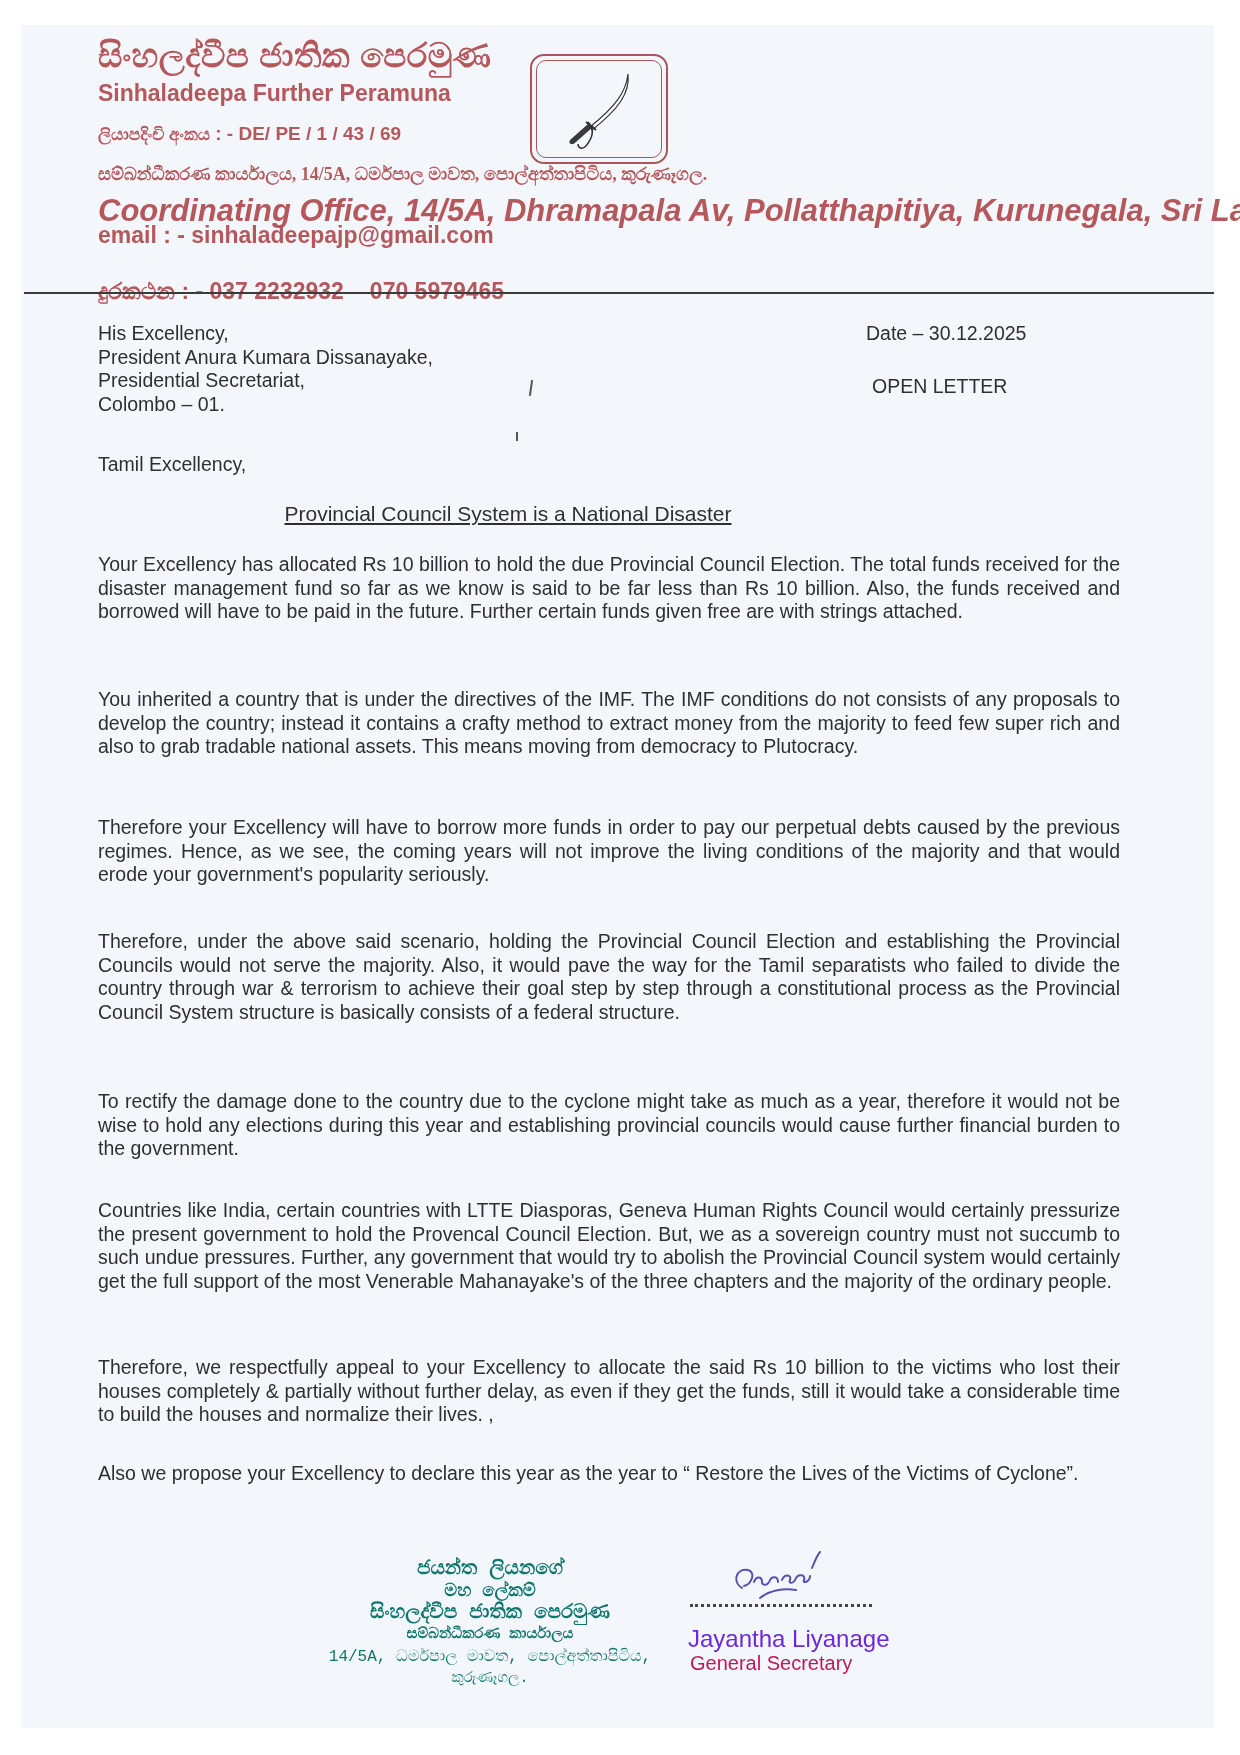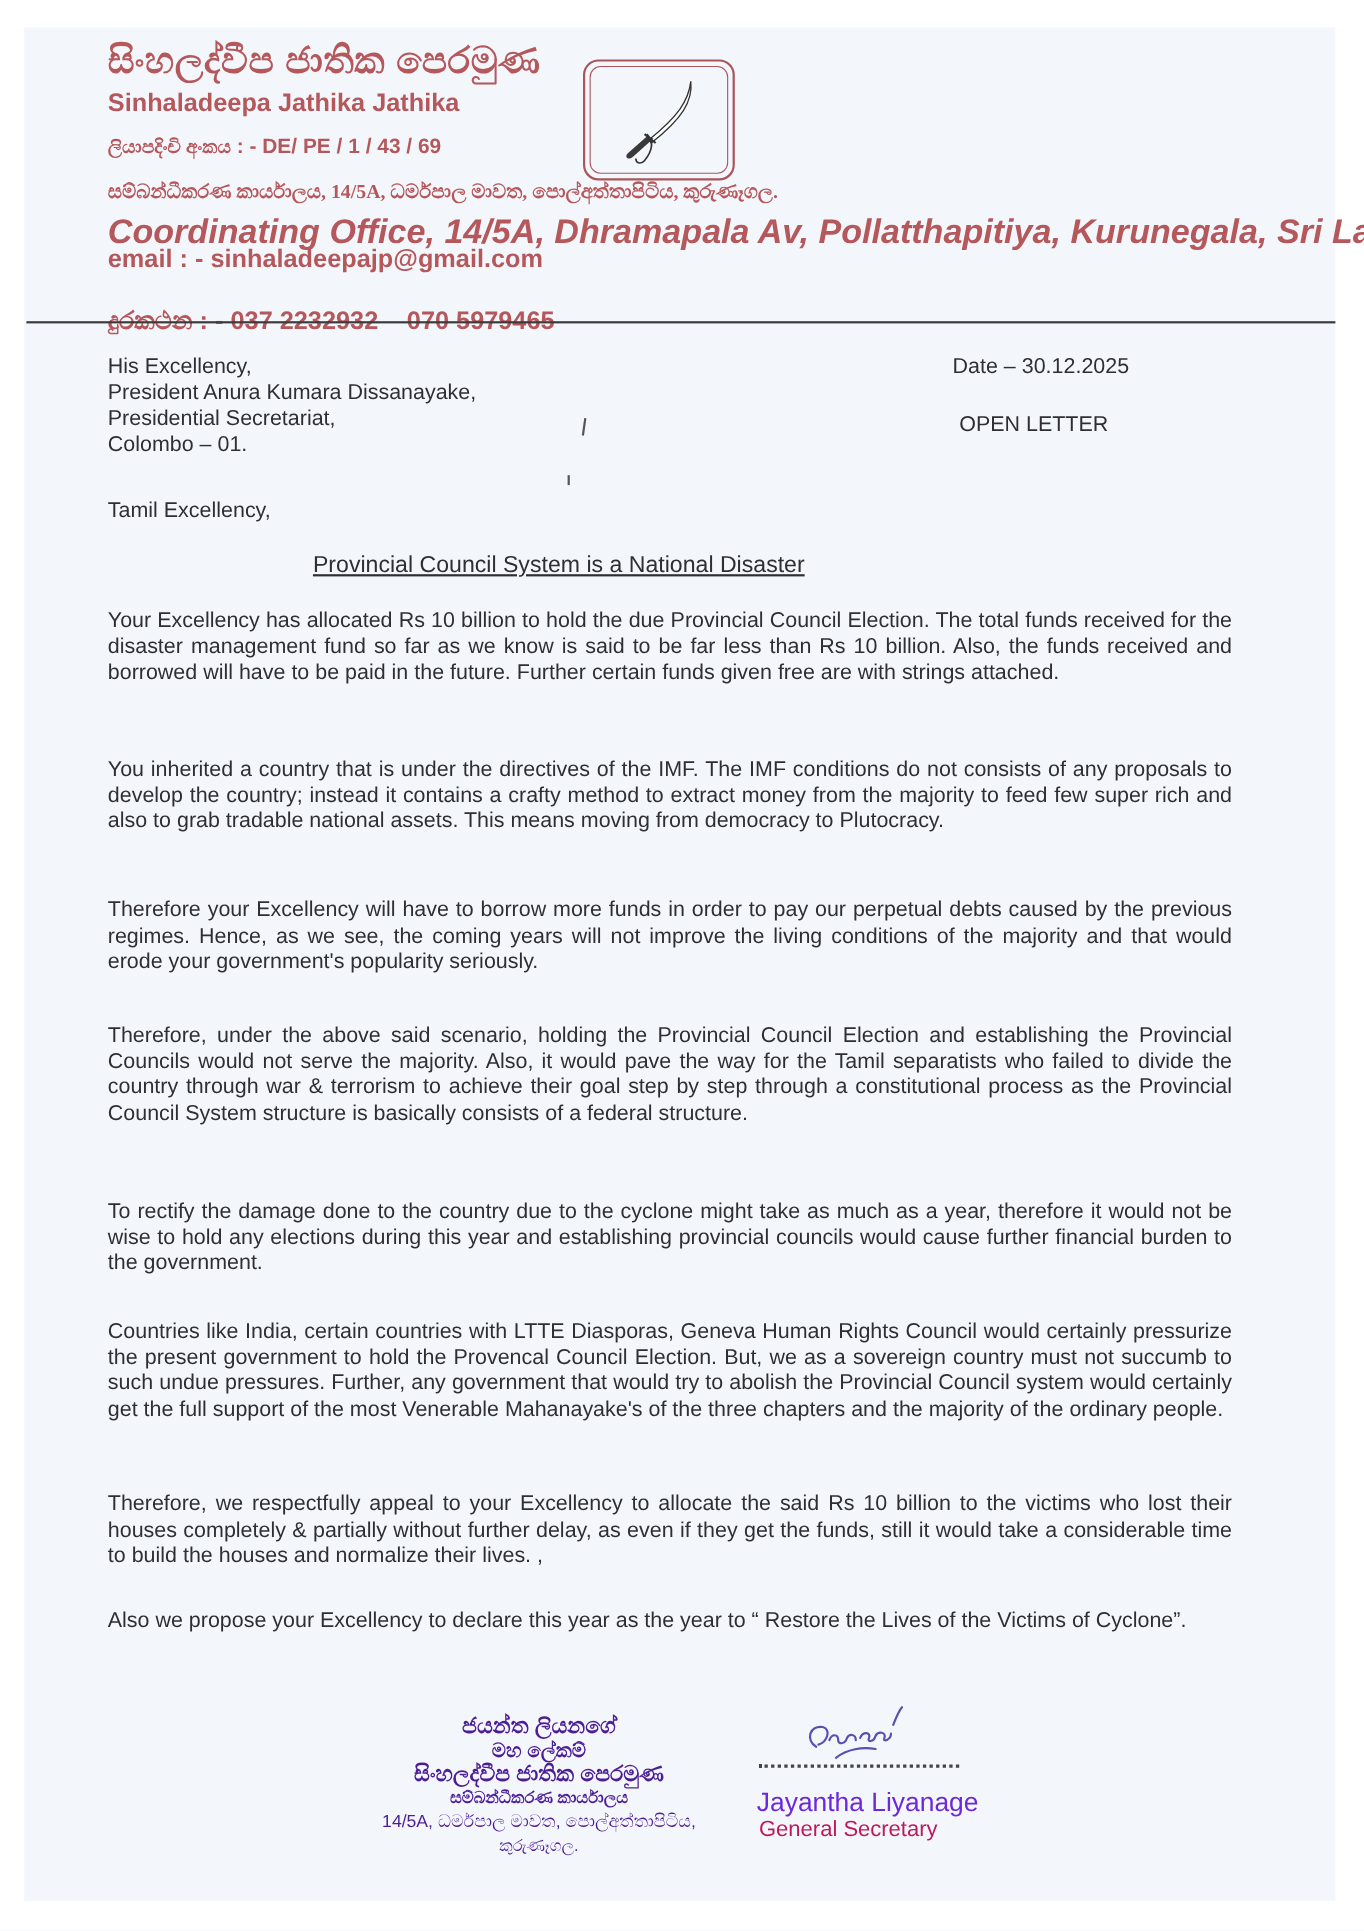--- a/index.html
+++ b/index.html
@@ -52,21 +52,21 @@
     .p2 { top: 688px; }
     .p3 { top: 816px; }
     .p4 { top: 930px; }
     .p5 { top: 1090px; }
     .p6 { top: 1199px; }
     .p7 { top: 1356px; }
     .p8 { top: 1462px; }
 
     .stamp {
       position: absolute; left: 300px; top: 1558px; width: 380px; text-align: center;
-      color: #4c1d95; font-family: Liberation Sans, sans-serif;
+      color: #0f766e; font-family: Liberation Mono, monospace;
     }
     .stamp div { white-space: nowrap; line-height: 22px; }
     .stamp .s1 { font-size: 20px; font-weight: bold; }
     .stamp .s2 { font-size: 18px; font-weight: bold; }
     .stamp .s3 { font-size: 20px; font-weight: bold; }
     .stamp .s4 { font-size: 15px; font-weight: bold; }
     .stamp .s5 { font-size: 16px; }
     .stamp .s6 { font-size: 15px; }
 
     .signature { position: absolute; left: 726px; top: 1548px; width: 140px; height: 60px; }
@@ -78,21 +78,21 @@
     .signer-title { position: absolute; left: 690px; top: 1652px; font-size: 20px; color: #be185d; white-space: nowrap; }
 
     .mark { position: absolute; background: #555; }
   </style>
 </head>
 <body>
 
 <div class="paper"></div>
 
 <div class="lh lh-si-title">සිංහලද්වීප ජාතික පෙරමුණ</div>
-<div class="lh lh-en-title">Sinhaladeepa Jathika Jathika</div>
+<div class="lh lh-en-title">Sinhaladeepa Further Peramuna</div>
 <div class="lh lh-reg">
   <span class="lbl">ලියාපදිංචි අංකය</span>
   <span>: - DE/ PE / 1 / 43 / 69</span>
 </div>
 
 <div class="logo-box">
   <svg width="134" height="106" viewBox="0 0 134 106">
     <path d="M96 18 C 98 36, 88 52, 60 74 L 58 71 C 84 50, 94 36, 96 18 Z" fill="#ffffff" stroke="#333" stroke-width="1.2"></path>
     <path d="M62 70 L 44 86 C 40 90, 36 88, 38 84 L 56 68 Z" fill="#3a3a3a"></path>
     <path d="M56 66 C 62 72, 62 80, 54 90 C 50 94, 46 92, 46 88" fill="none" stroke="#333" stroke-width="1.5"></path>

